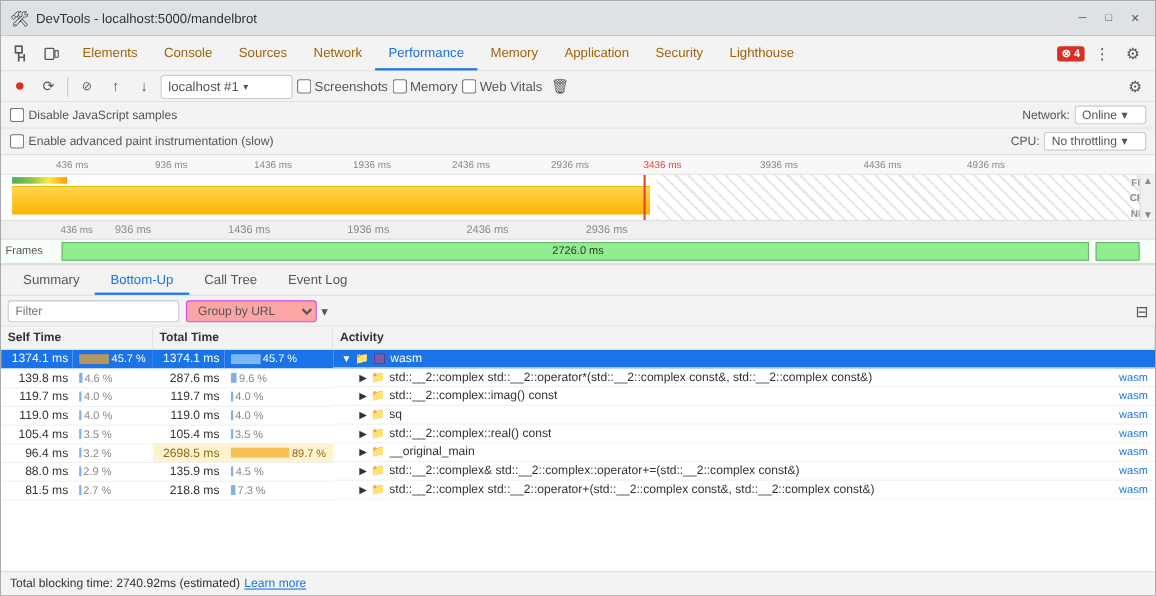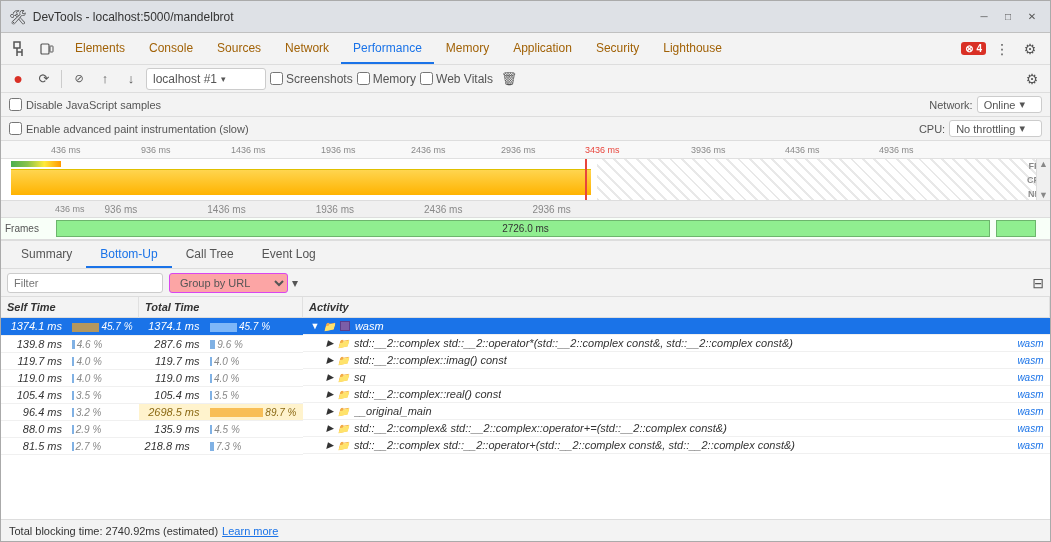--- a/index.html
+++ b/index.html
@@ -234,21 +234,21 @@
     }
     .group-dropdown {
       border: 1px solid #d946ef; border-radius: 3px; background: #fca5a5;
       height: 20px; padding: 0 20px 0 6px; font-size: 11px; color: #555;
       cursor: pointer; position: relative;
     }
     .filter-right { margin-left: auto; display: flex; align-items: center; }
     .panel-expand-btn { font-size: 14px; cursor: pointer; color: #555; }
 
     
-    #data-table { flex: 1; overflow: auto; background: #fff; font-style: italic; }
+    #data-table { flex: 1; overflow: auto; background: #fff; }
     table { width: 100%; border-collapse: collapse; font-size: 11px; }
     thead tr {
       background: #f3f3f3;
       border-bottom: 1px solid #ddd;
       position: sticky; top: 0;
     }
     th {
       text-align: left; padding: 4px 6px;
       font-weight: 600; color: #333;
       border-right: 1px solid #e0e0e0;
@@ -569,21 +569,21 @@
               <span style="font-size:9px; cursor:pointer; margin-right:2px;">▶</span>
               <span style="font-size:10px; color:#888; margin-right:2px;">📁</span>
               <span style="color:#333;overflow:hidden;text-overflow:ellipsis;">std::__2::complex<double>&amp; std::__2::complex<double>::operator+=<double>(std::__2::complex<double> const&amp;)</double></double></double></double></span>
               <span style="flex:1;"></span>
               <a style="color:#1a73e8;font-size:10px;margin-left:8px;flex-shrink:0;">wasm</a>
             </td>
           </tr>
           <tr>
             <td style="text-align: right; padding-right: 4px; color: rgb(51, 51, 51); min-width: 65px;">81.5 ms</td>
             <td style="min-width: 55px; padding-right: 6px;"><span style="display:inline-block;width:1.62px;height:9px;background:#4a90d9;opacity:0.7;vertical-align:middle;margin-right:2px;"></span><span style="font-size:10px;color:#888;">2.7 %</span></td>
-            <td style="padding-right: 4px; color: rgb(51, 51, 51); min-width: 65px;">218.8 ms</td>
+            <td style="text-align: right; padding-right: 4px; color: rgb(51, 51, 51); min-width: 65px;">218.8 ms</td>
             <td style="min-width: 55px; padding-right: 6px;"><span style="display:inline-block;width:4.38px;height:9px;background:#4a90d9;opacity:0.7;vertical-align:middle;margin-right:2px;"></span><span style="font-size:10px;color:#888;">7.3 %</span></td>
             <td style="width: 100%; display: flex; align-items: center; gap: 2px; border-right: none;">
               <span style="padding-left:16px;"></span>
               <span style="font-size:9px; cursor:pointer; margin-right:2px;">▶</span>
               <span style="font-size:10px; color:#888; margin-right:2px;">📁</span>
               <span style="color:#333;overflow:hidden;text-overflow:ellipsis;">std::__2::complex<double> std::__2::operator+<double>(std::__2::complex<double> const&amp;, std::__2::complex<double> const&amp;)</double></double></double></double></span>
               <span style="flex:1;"></span>
               <a style="color:#1a73e8;font-size:10px;margin-left:8px;flex-shrink:0;">wasm</a>
             </td>
           </tr>

